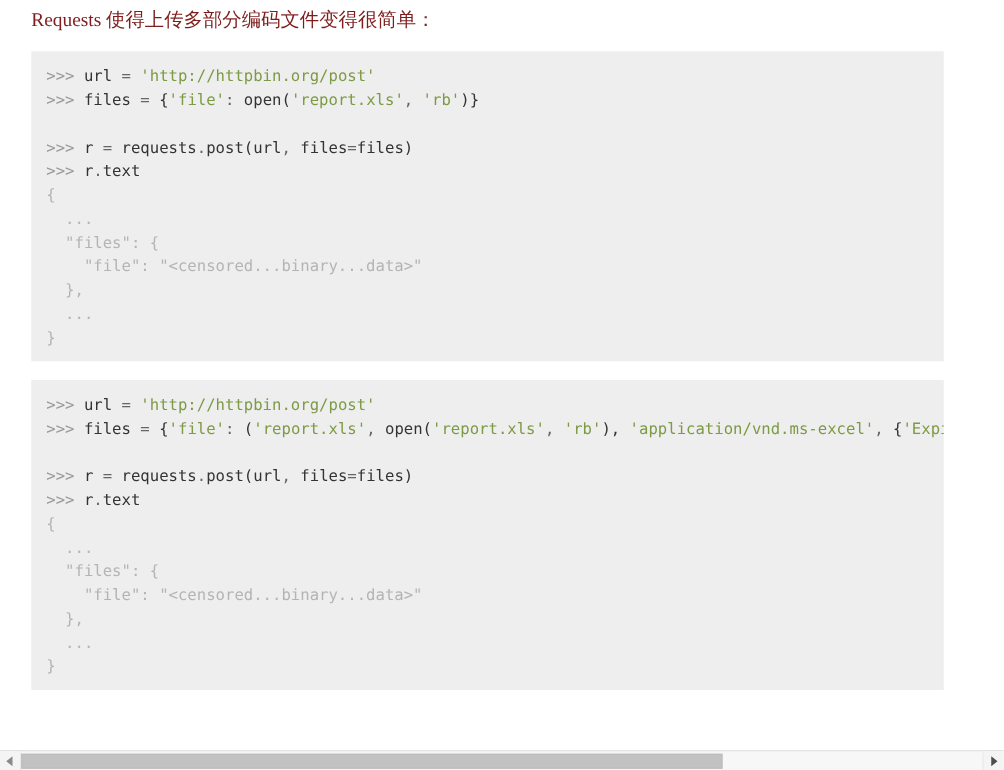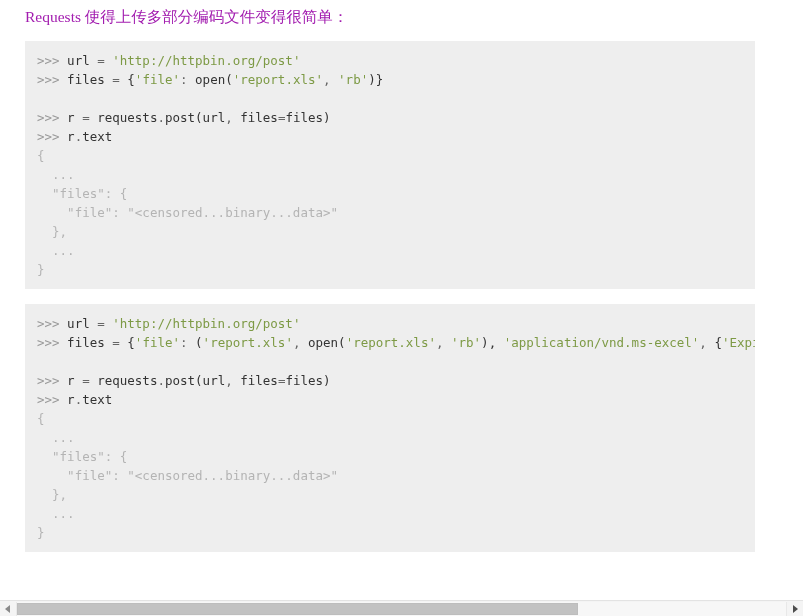--- a/index.html
+++ b/index.html
@@ -30,21 +30,21 @@
     top: 0;
     width: 803px;
   }
 
   p.para {
     margin: 0;
     padding: 0 0 0 25px;
     font-family: "Liberation Serif", "DejaVu Serif", serif;
     font-size: 15.5px;
     line-height: 19px;
-    color: #a21caf;
+    color: #7f1d1d;
     white-space: nowrap;
   }
 
   p.para-1 { padding-top: 7px; }
   p.para-2 { padding-top: 11px; }
 
   .codeblock {
     margin: 15px 0 0 25px;
     width: 730px;
     background: #eeeeee;

